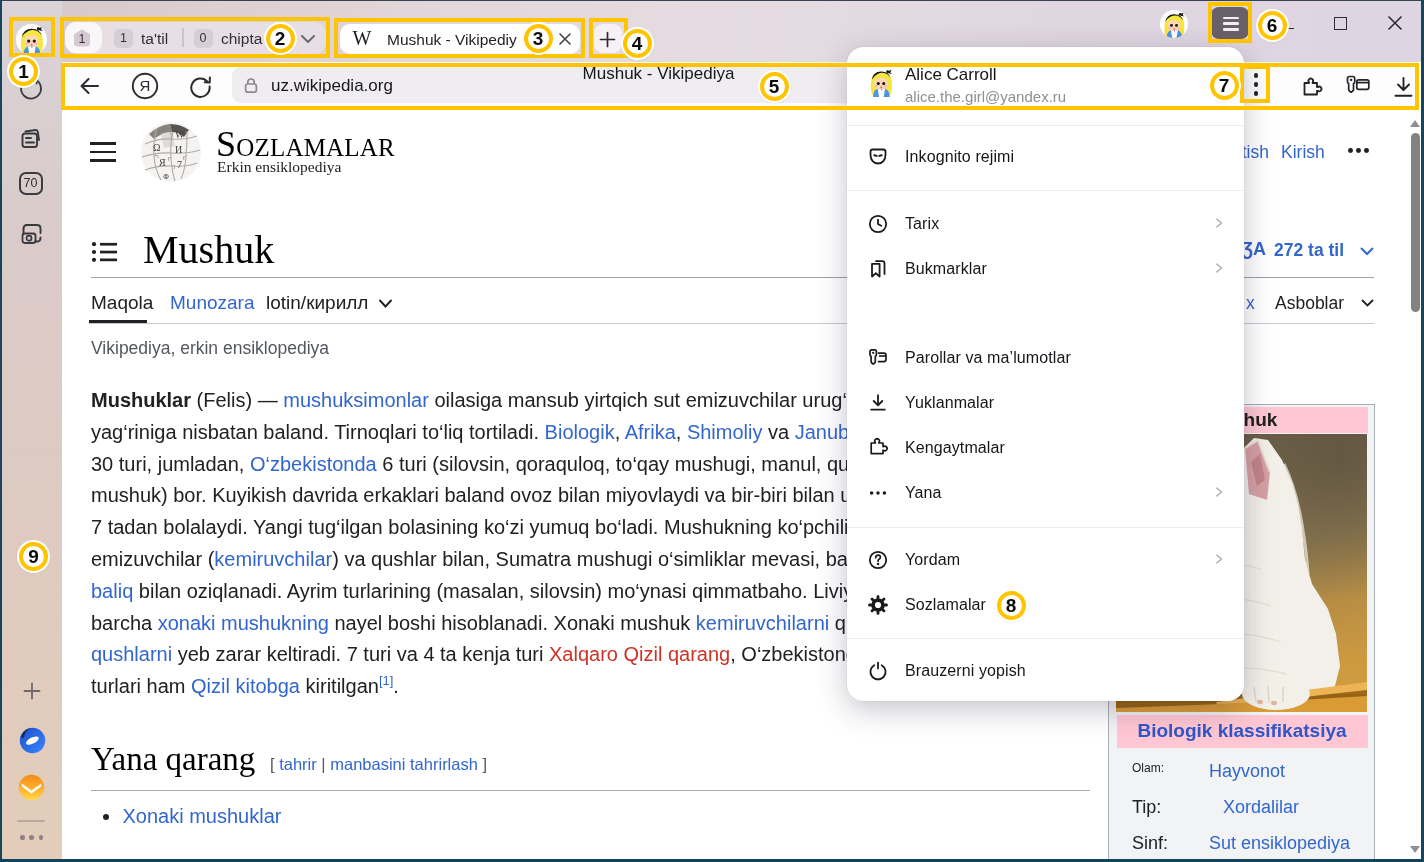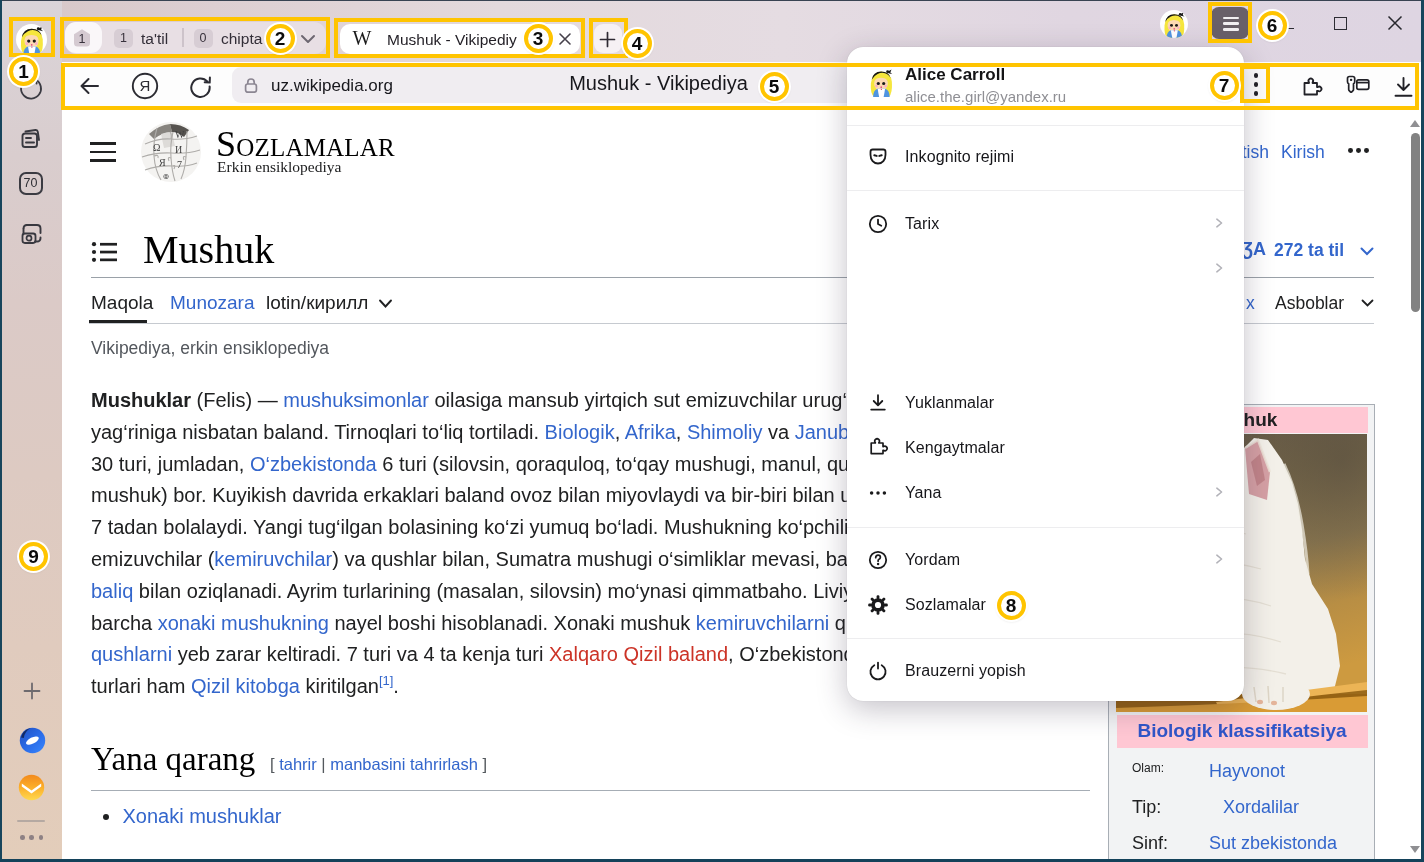--- a/index.html
+++ b/index.html
@@ -182,21 +182,21 @@
     <path d="M20.9 2.5 L20.7 7.6 L15.7 7.3" fill="none" stroke="#2b2b32" stroke-width="2" stroke-linecap="round" stroke-linejoin="round"></path>
   </svg>
 
   <div class="abs" style="left:232px;top:67px;width:1005px;height:36px;background:#f0edf1;border-radius:9px"></div>
 
   <svg class="abs" style="left:243px;top:77px" width="16" height="17" viewBox="0 0 16 17">
     <rect x="2.6" y="7" width="10.8" height="8.2" rx="2.2" fill="none" stroke="#8b8692" stroke-width="1.7"></rect>
     <path d="M4.8 7 L4.8 5.2 Q4.8 2 8 2 Q11.2 2 11.2 5.2 L11.2 7" fill="none" stroke="#8b8692" stroke-width="1.7"></path>
   </svg>
   <div class="abs" style="left:271px;top:76px;font-size:17px;color:#17171c">uz.wikipedia.org</div>
-  <div class="abs" style="left:232px;top:72px;width:853px;text-align:center;font-size:20px;color:#17171c">Mushuk - Vikipediya</div>
+  <div class="abs" style="left:232px;top:64px;width:853px;text-align:center;font-size:17px;color:#17171c">Mushuk - Vikipediya</div>
 
   <div class="abs" style="left:1253.8px;top:73px;width:4.6px;height:4.6px;border-radius:50%;background:#222228"></div>
   <div class="abs" style="left:1253.8px;top:82px;width:4.6px;height:4.6px;border-radius:50%;background:#222228"></div>
   <div class="abs" style="left:1253.8px;top:91px;width:4.6px;height:4.6px;border-radius:50%;background:#222228"></div>
 
   <svg class="abs" style="left:1300px;top:76px" width="24" height="24" viewBox="0 0 24 24">
     <path d="M4.5 9.5 H9 V8.8 A2.3 2.3 0 1 1 12.6 8.8 V9.5 H17 V13.6 H17.8 A2.3 2.3 0 1 1 17.8 17.3 H17 V21 H4.5 Z" fill="none" stroke="#212127" stroke-width="1.8" stroke-linejoin="round" transform="translate(0,-2.5)"></path>
   </svg>
 
   <svg class="abs" style="left:1344px;top:74px" width="28" height="25" viewBox="0 0 28 25">
@@ -287,21 +287,21 @@
 
   <div class="abs" style="left:91px;top:385.2px;font-size:20px;line-height:31.76px;color:#202122;white-space:nowrap" id="bodytext">
     <div><b>Mushuklar</b> (Felis) — <span class="wlink">mushuksimonlar</span> oilasiga mansub yirtqich sut emizuvchilar urug‘i. Gavdasining</div>
     <div>yag‘riniga nisbatan baland. Tirnoqlari to‘liq tortiladi. <span class="wlink">Biologik</span>, <span class="wlink">Afrika</span>, <span class="wlink">Shimoliy</span> va <span class="wlink">Janubiy Amerikada</span></div>
     <div>30 turi, jumladan, <span class="wlink">O‘zbekistonda</span> 6 turi (silovsin, qoraquloq, to‘qay mushugi, manul, qum mushugi, yovvoyi</div>
     <div>mushuk) bor. Kuyikish davrida erkaklari baland ovoz bilan miyovlaydi va bir-biri bilan urishadi. Urg‘ochisi 3</div>
     <div>7 tadan bolalaydi. Yangi tug‘ilgan bolasining ko‘zi yumuq bo‘ladi. Mushukning ko‘pchilik turlari mayda sut</div>
     <div>emizuvchilar (<span class="wlink">kemiruvchilar</span>) va qushlar bilan, Sumatra mushugi o‘simliklar mevasi, ba’zilari, asosan,</div>
     <div><span class="wlink">baliq</span> bilan oziqlanadi. Ayrim turlarining (masalan, silovsin) mo‘ynasi qimmatbaho. Liviya mushugi esa</div>
     <div>barcha <span class="wlink">xonaki mushukning</span> nayel boshi hisoblanadi. Xonaki mushuk <span class="wlink">kemiruvchilarni</span> qirib foyda,</div>
-    <div><span class="wlink">qushlarni</span> yeb zarar keltiradi. 7 turi va 4 ta kenja turi <span style="color:#cc3327">Xalqaro Qizil baland</span>, O‘zbekistonda uchraydigan</div>
+    <div><span class="wlink">qushlarni</span> yeb zarar keltiradi. 7 turi va 4 ta kenja turi <span style="color:#cc3327">Xalqaro Qizil qarang</span>, O‘zbekistonda uchraydigan</div>
     <div>turlari ham <span class="wlink">Qizil kitobga</span> kiritilgan<sup style="font-size:13px;line-height:0"><span class="wlink">[1]</span></sup>.</div>
   </div>
 
   <div class="abs" style="left:91px;top:741px;font-family:'Liberation Serif',serif;font-size:33px;color:#000">Yana qarang</div>
   <div class="abs" style="left:270px;top:755px;font-size:16.5px;color:#54595d">[ <span class="wlink">tahrir</span> | <span class="wlink">manbasini tahrirlash</span> ]</div>
   <div class="abs" style="left:91px;top:789.5px;width:999px;height:1.2px;background:#a6adb5"></div>
   <div class="abs" style="left:103px;top:814px;width:6px;height:6px;border-radius:50%;background:#202122"></div>
   <div class="abs" style="left:122.5px;top:805px;font-size:20px;color:#3366cc">Xonaki mushuklar</div>
 
   <div class="abs" style="left:1108px;top:404px;width:266.5px;height:470px;background:#f2f3f4;border:1px solid #a8aeb5;box-sizing:border-box">
@@ -342,36 +342,36 @@
       <path d="M138 253 L140 268 M152 252 L153 269 M167 253 L167 268" stroke="#ddd5c6" stroke-width="1.5" fill="none"></path>
       <ellipse cx="144" cy="268" rx="3" ry="2.2" fill="#e4b49a"></ellipse>
       <ellipse cx="158" cy="269" rx="3" ry="2.2" fill="#e4b49a"></ellipse>
     </svg>
     <div class="abs" style="left:7.5px;top:310px;width:251px;height:32.5px;background:#ffc7d3;display:flex;align-items:center;justify-content:center;font-size:19px;font-weight:700;color:#3056c8">Biologik klassifikatsiya</div>
     <div class="abs" style="left:23px;top:355.5px;font-size:12px;color:#202122">Olam:</div>
     <div class="abs" style="left:100px;top:355.5px;font-size:18px;color:#3366cc">Hayvonot</div>
     <div class="abs" style="left:23px;top:392px;font-size:18px;color:#202122">Tip:</div>
     <div class="abs" style="left:114px;top:392px;font-size:18px;color:#3366cc">Xordalilar</div>
     <div class="abs" style="left:23px;top:428px;font-size:18px;color:#202122">Sinf:</div>
-    <div class="abs" style="left:100px;top:428px;font-size:18px;color:#3366cc">Sut zbekistonda</div>
+    <div class="abs" style="left:100px;top:428px;font-size:18px;color:#3366cc">Sut ensiklopediya</div>
   </div>
 
   <div class="abs" style="left:1410px;top:119.5px;width:0;height:0;border-left:5.5px solid transparent;border-right:5.5px solid transparent;border-bottom:7.5px solid #8f8f92"></div>
   <div class="abs" style="left:1410.5px;top:133px;width:9.5px;height:179px;background:#828282;border-radius:5px"></div>
   <div class="abs" style="left:1409.5px;top:845.5px;width:0;height:0;border-left:5.5px solid transparent;border-right:5.5px solid transparent;border-top:7.5px solid #8f8f92"></div>
 </div>
 
 <div id="dropdown" class="abs" style="left:847px;top:47px;width:397px;height:654px;background:#fff;border-radius:16px;
   box-shadow:0 8px 30px rgba(45,35,60,.28),0 0 1px rgba(0,0,0,.2);z-index:40">
   <div class="abs" style="left:19px;top:20px;width:30px;height:30px">
     <svg width="30" height="30" viewBox="0 0 40 40">
         <use href="#alice"></use>
       </svg>
   </div>
-  <div class="abs" style="left:58px;top:18px;font-size:17px;font-weight:700;color:#141416">Alice Carroll</div>
+  <div class="abs" style="left:58px;top:18px;font-size:17px;font-weight:400;color:#141416">Alice Carroll</div>
   <div class="abs" style="left:58px;top:41px;font-size:15px;color:#8f8f94">alice.the.girl@yandex.ru</div>
   <div class="abs" style="left:0;top:77.5px;width:397px;height:1px;background:#ededef"></div>
 
   <div class="mrow" style="top:95px">
     <svg width="22" height="22" viewBox="0 0 22 22">
         <path d="M5.8 3.5 h10.4 q2.3 0 2.3 2.3 v2.9 c0 5.2 -3.2 8.8 -7.5 8.8 s-7.5 -3.6 -7.5 -8.8 v-2.9 q0 -2.3 2.3 -2.3 Z" fill="none" stroke="#1a1a1c" stroke-width="1.8" stroke-linejoin="round"></path>
         <path d="M7.3 9.2 L9.7 9.9 M14.7 9.2 L12.3 9.9" stroke="#1a1a1c" stroke-width="2" stroke-linecap="round"></path>
       </svg>
     <span class="t">Inkognito rejimi</span>
   </div>
@@ -381,25 +381,41 @@
     <svg width="22" height="22" viewBox="0 0 22 22">
         <circle cx="11" cy="11" r="8.2" fill="none" stroke="#1a1a1c" stroke-width="1.8"></circle>
         <path d="M11 6.6 L11 11 L14.3 12.7" fill="none" stroke="#1a1a1c" stroke-width="1.8" stroke-linecap="round" stroke-linejoin="round"></path>
       </svg>
     <span class="t">Tarix</span>
   </div>
   <svg class="chev" style="left:366px;top:170px" width="12" height="14" viewBox="0 0 12 14">
       <path d="M3.5 2.5 L9 7 L3.5 11.5" fill="none" stroke="#b2b2b8" stroke-width="1.8" stroke-linecap="round" stroke-linejoin="round"></path>
     </svg>
 
+  <div class="mrow" style="top:206.5px">
+    <svg width="22" height="22" viewBox="0 0 22 22">
+        <path d="M9 3.2 h6.2 q2.3 0 2.3 2.3 V16" fill="none" stroke="#1a1a1c" stroke-width="1.8" stroke-linecap="round"></path>
+        <path d="M5 5.8 h7.6 v12.7 l-3.8 -3.2 l-3.8 3.2 Z" fill="none" stroke="#1a1a1c" stroke-width="1.8" stroke-linejoin="round"></path>
+      </svg>
+    <span class="t">Bukmarklar</span>
+  </div>
   <svg class="chev" style="left:366px;top:214.5px" width="12" height="14" viewBox="0 0 12 14">
       <path d="M3.5 2.5 L9 7 L3.5 11.5" fill="none" stroke="#b2b2b8" stroke-width="1.8" stroke-linecap="round" stroke-linejoin="round"></path>
     </svg>
 
 
+  <div class="mrow" style="top:296px">
+    <svg width="22" height="22" viewBox="0 0 22 22">
+        <path d="M3 4.6 Q3 2.8 4.8 2.8 L7.6 2.8 Q9.4 2.8 9.4 4.6 L9.4 7.4 Q9.4 8.8 8.3 9.2 L8.3 14.6 Q8.3 15.2 7.9 15.6 L6.9 16.6 Q6.2 17.2 5.5 16.6 L4.5 15.6 Q4.1 15.2 4.1 14.6 L4.1 9.2 Q3 8.8 3 7.4 Z" fill="none" stroke="#1a1a1c" stroke-width="1.7" stroke-linejoin="round"></path>
+        <rect x="5.1" y="4.8" width="2.2" height="2" rx="0.9" fill="#1a1a1c"></rect>
+        <path d="M11.5 6.2 H17 Q19 6.2 19 8.2 V12.6 Q19 14.6 17 14.6 H11.5" fill="none" stroke="#1a1a1c" stroke-width="1.7" stroke-linecap="round"></path>
+        <path d="M12 9 L19 9" stroke="#1a1a1c" stroke-width="1.6"></path>
+      </svg>
+    <span class="t">Parollar va ma’lumotlar</span>
+  </div>
 
   <div class="mrow" style="top:341px">
     <svg width="22" height="22" viewBox="0 0 22 22">
         <path d="M11 3.2 L11 13.2 M6.7 9 L11 13.4 L15.3 9" fill="none" stroke="#1a1a1c" stroke-width="1.8" stroke-linecap="round" stroke-linejoin="round"></path>
         <path d="M4.2 17.6 L17.8 17.6" stroke="#1a1a1c" stroke-width="1.8" stroke-linecap="round"></path>
       </svg>
     <span class="t">Yuklanmalar</span>
   </div>
 
   <div class="mrow" style="top:386px">

